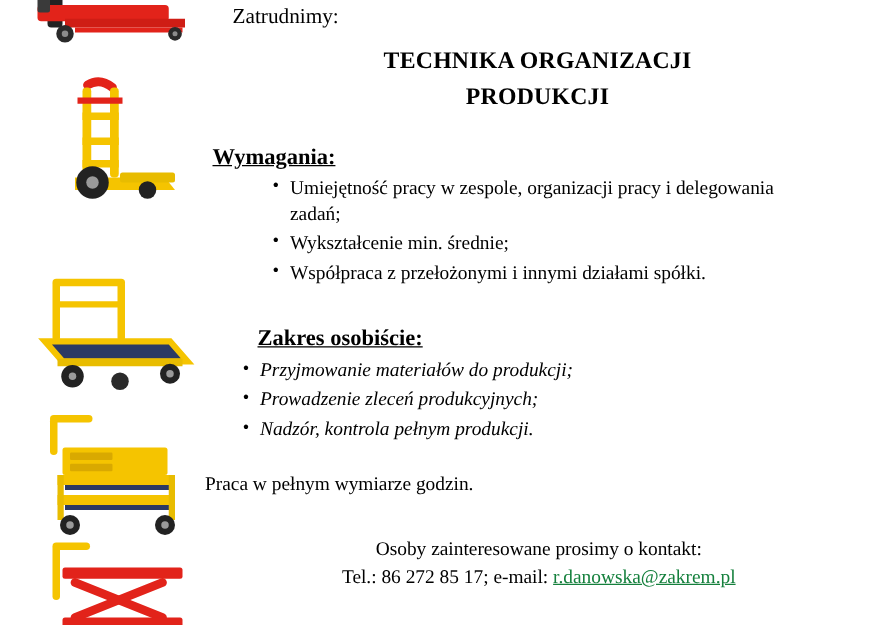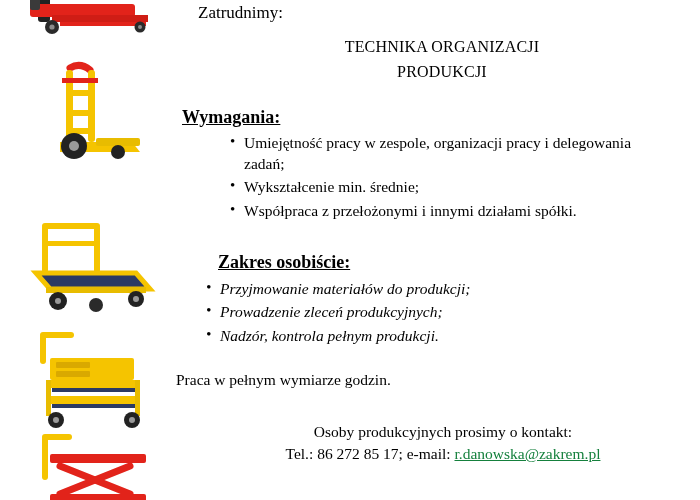--- a/index.html
+++ b/index.html
@@ -36,37 +36,37 @@
   .p2 { top: 60px;   height: 118px; }
   .p3 { top: 215px;  height: 110px; }
   .p4 { top: 330px;  height: 100px; }
   .p5 { top: 432px;  height: 80px; }
 
   .product svg { display: block; }
 
   
   .content {
     position: absolute;
-    left: 168px;
+    left: 156px;
     top: 0;
     width: 532px;
     height: 500px;
     font-size: 15.5px;
     line-height: 1.32;
   }
   .intro {
     margin: 0;
     padding-top: 2px;
     padding-left: 30px;
     font-size: 17px;
   }
   .job-title {
     text-align: center;
-    font-weight: normal;
-    font-size: 16px;
+    font-weight: bold;
+    font-size: 19px;
     letter-spacing: .2px;
     margin-top: 12px;
     padding-left: 16px;
   }
   .job-title .line2 { display: block; margin-top: 3px; }
 
   .sec-head {
     text-decoration: underline;
     font-weight: bold;
     padding-left: 14px;
@@ -235,18 +235,18 @@
         <span>Prowadzenie zleceń produkcyjnych;</span>
       </li>
       <li>
         <span>Nadzór, kontrola pełnym produkcji.</span>
       </li>
     </ul>
 
     <div class="fulltime">Praca w pełnym wymiarze godzin.</div>
 
     <div class="contact">
-      <span class="row">Osoby produkcyjnych prosimy o kontakt:</span>
+      <span class="row">Osoby zainteresowane prosimy o kontakt:</span>
       <span class="row"><span>Tel.: 86 272 85 17; e-mail: </span><a class="email" href="#">r.danowska@zakrem.pl</a></span>
     </div>
 
   </div>
 </div>
 
 </body></html>

